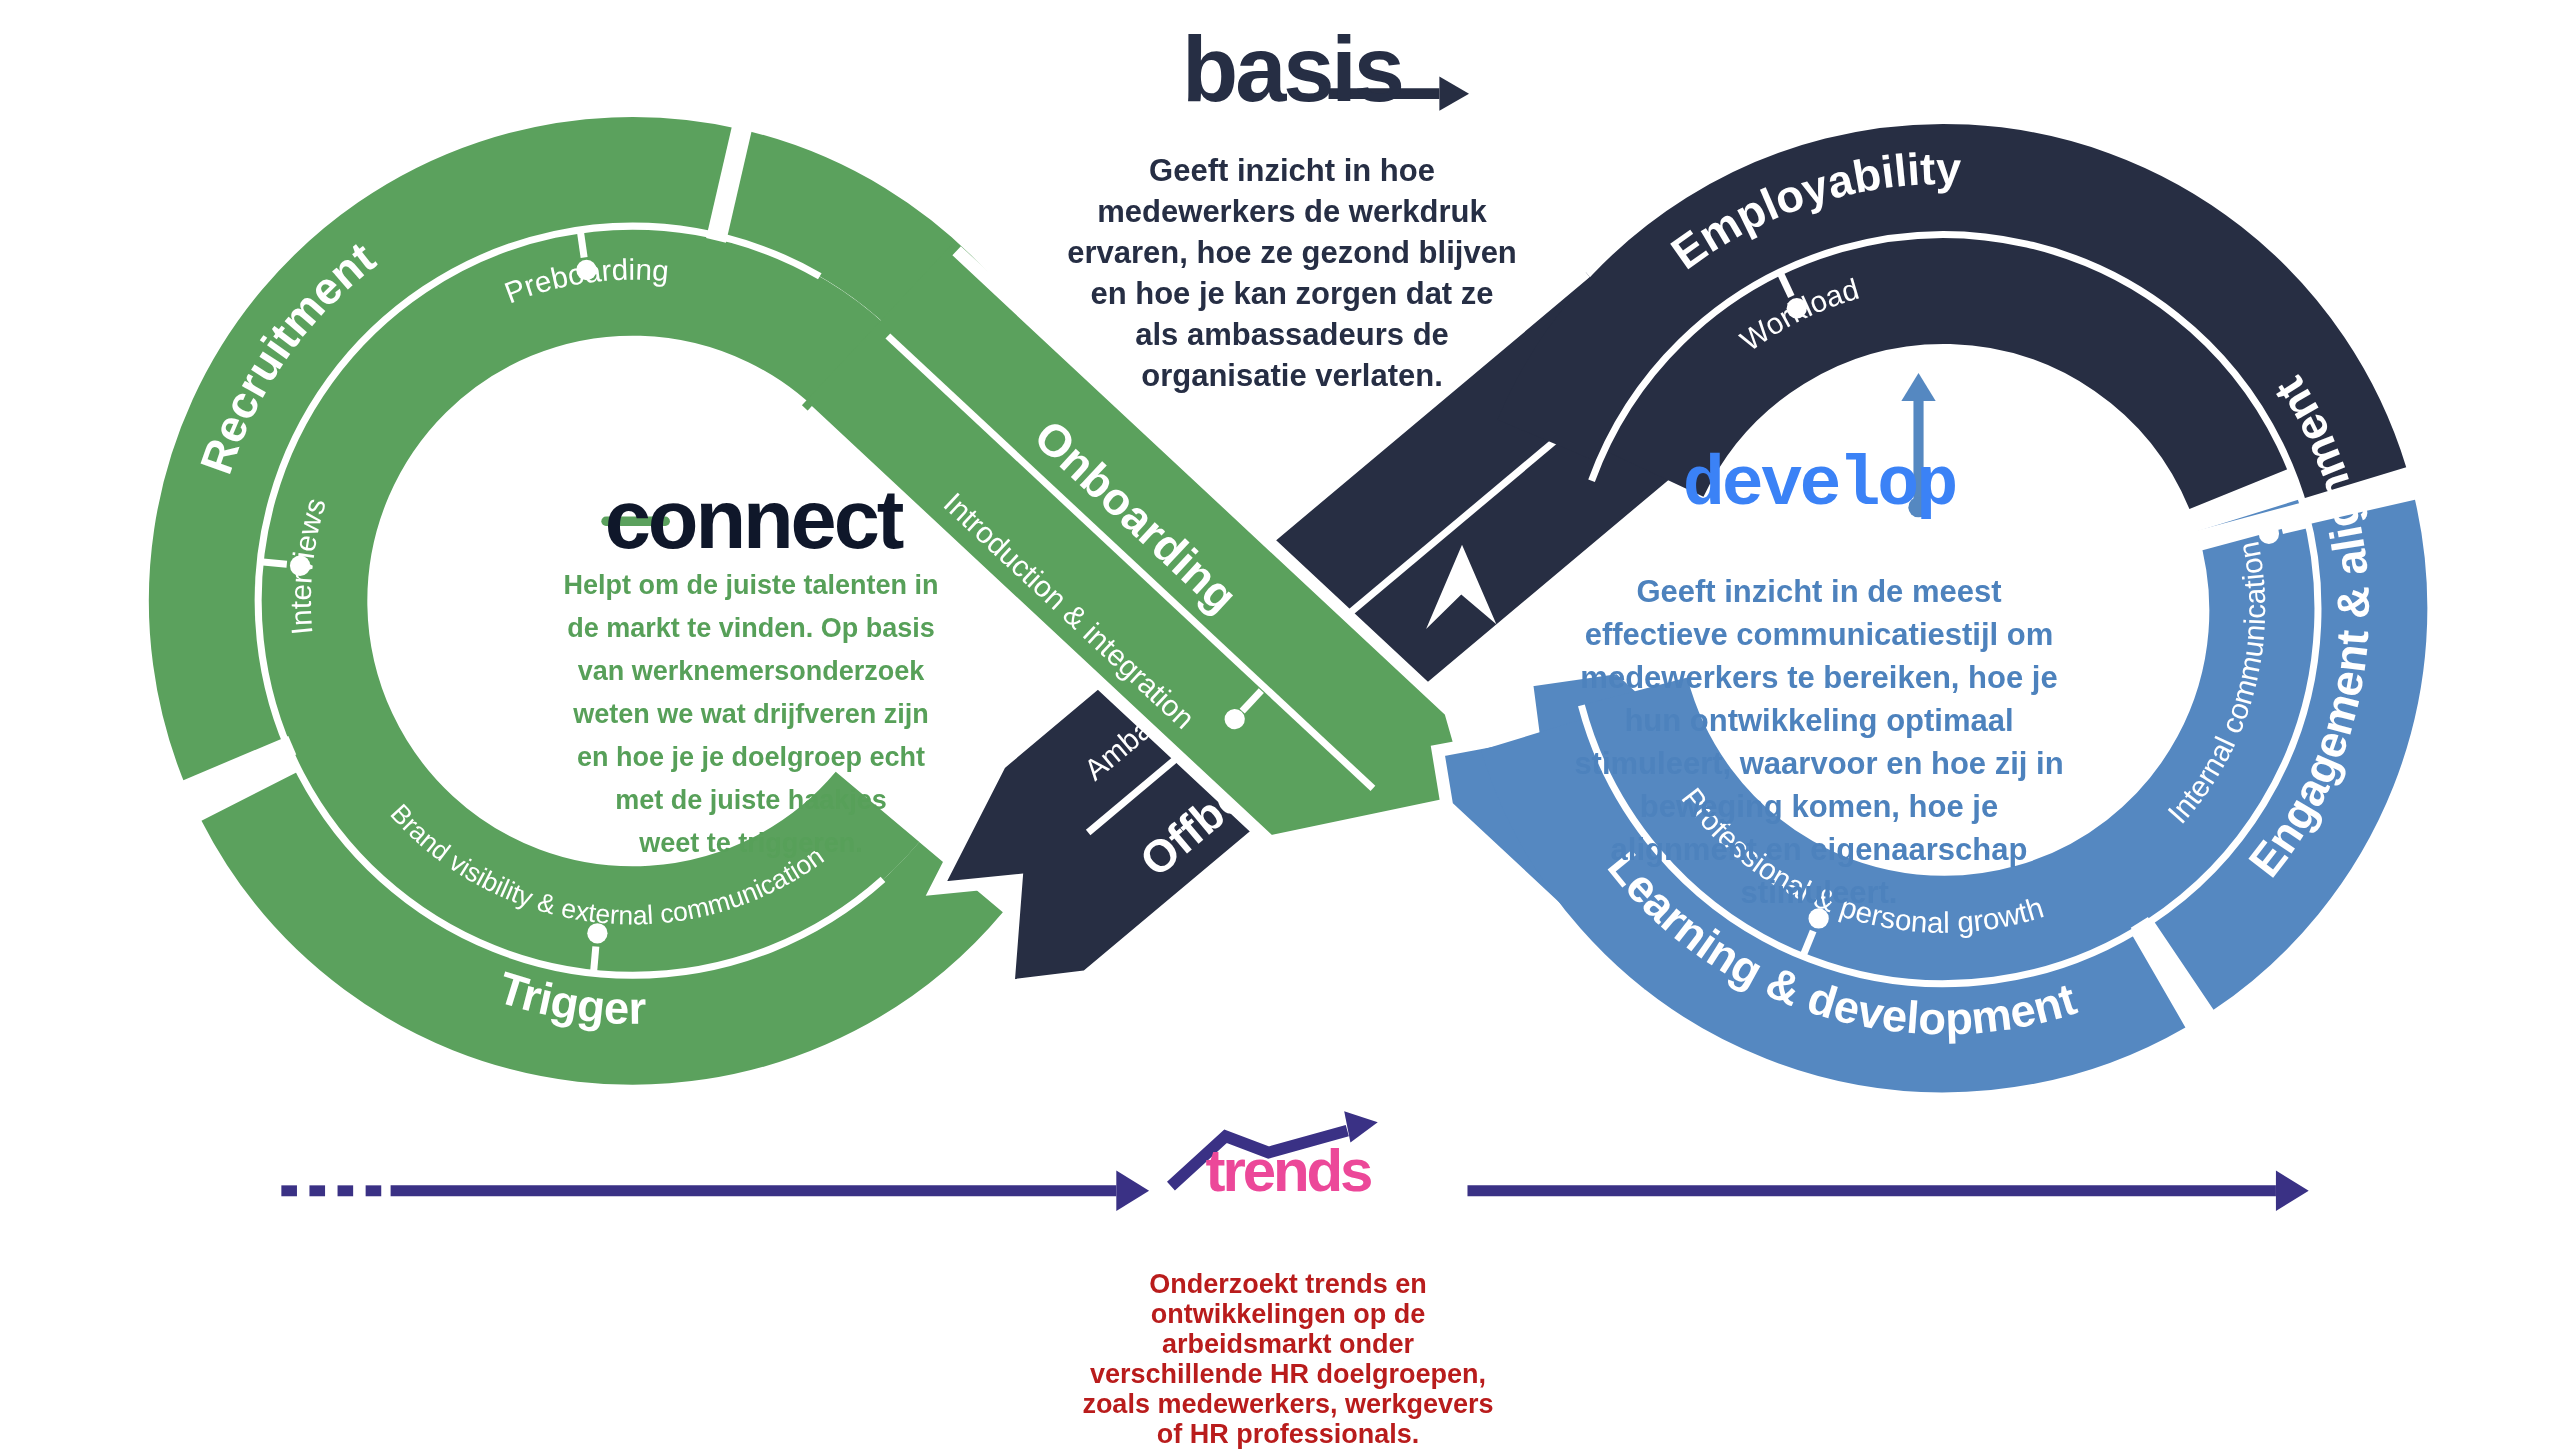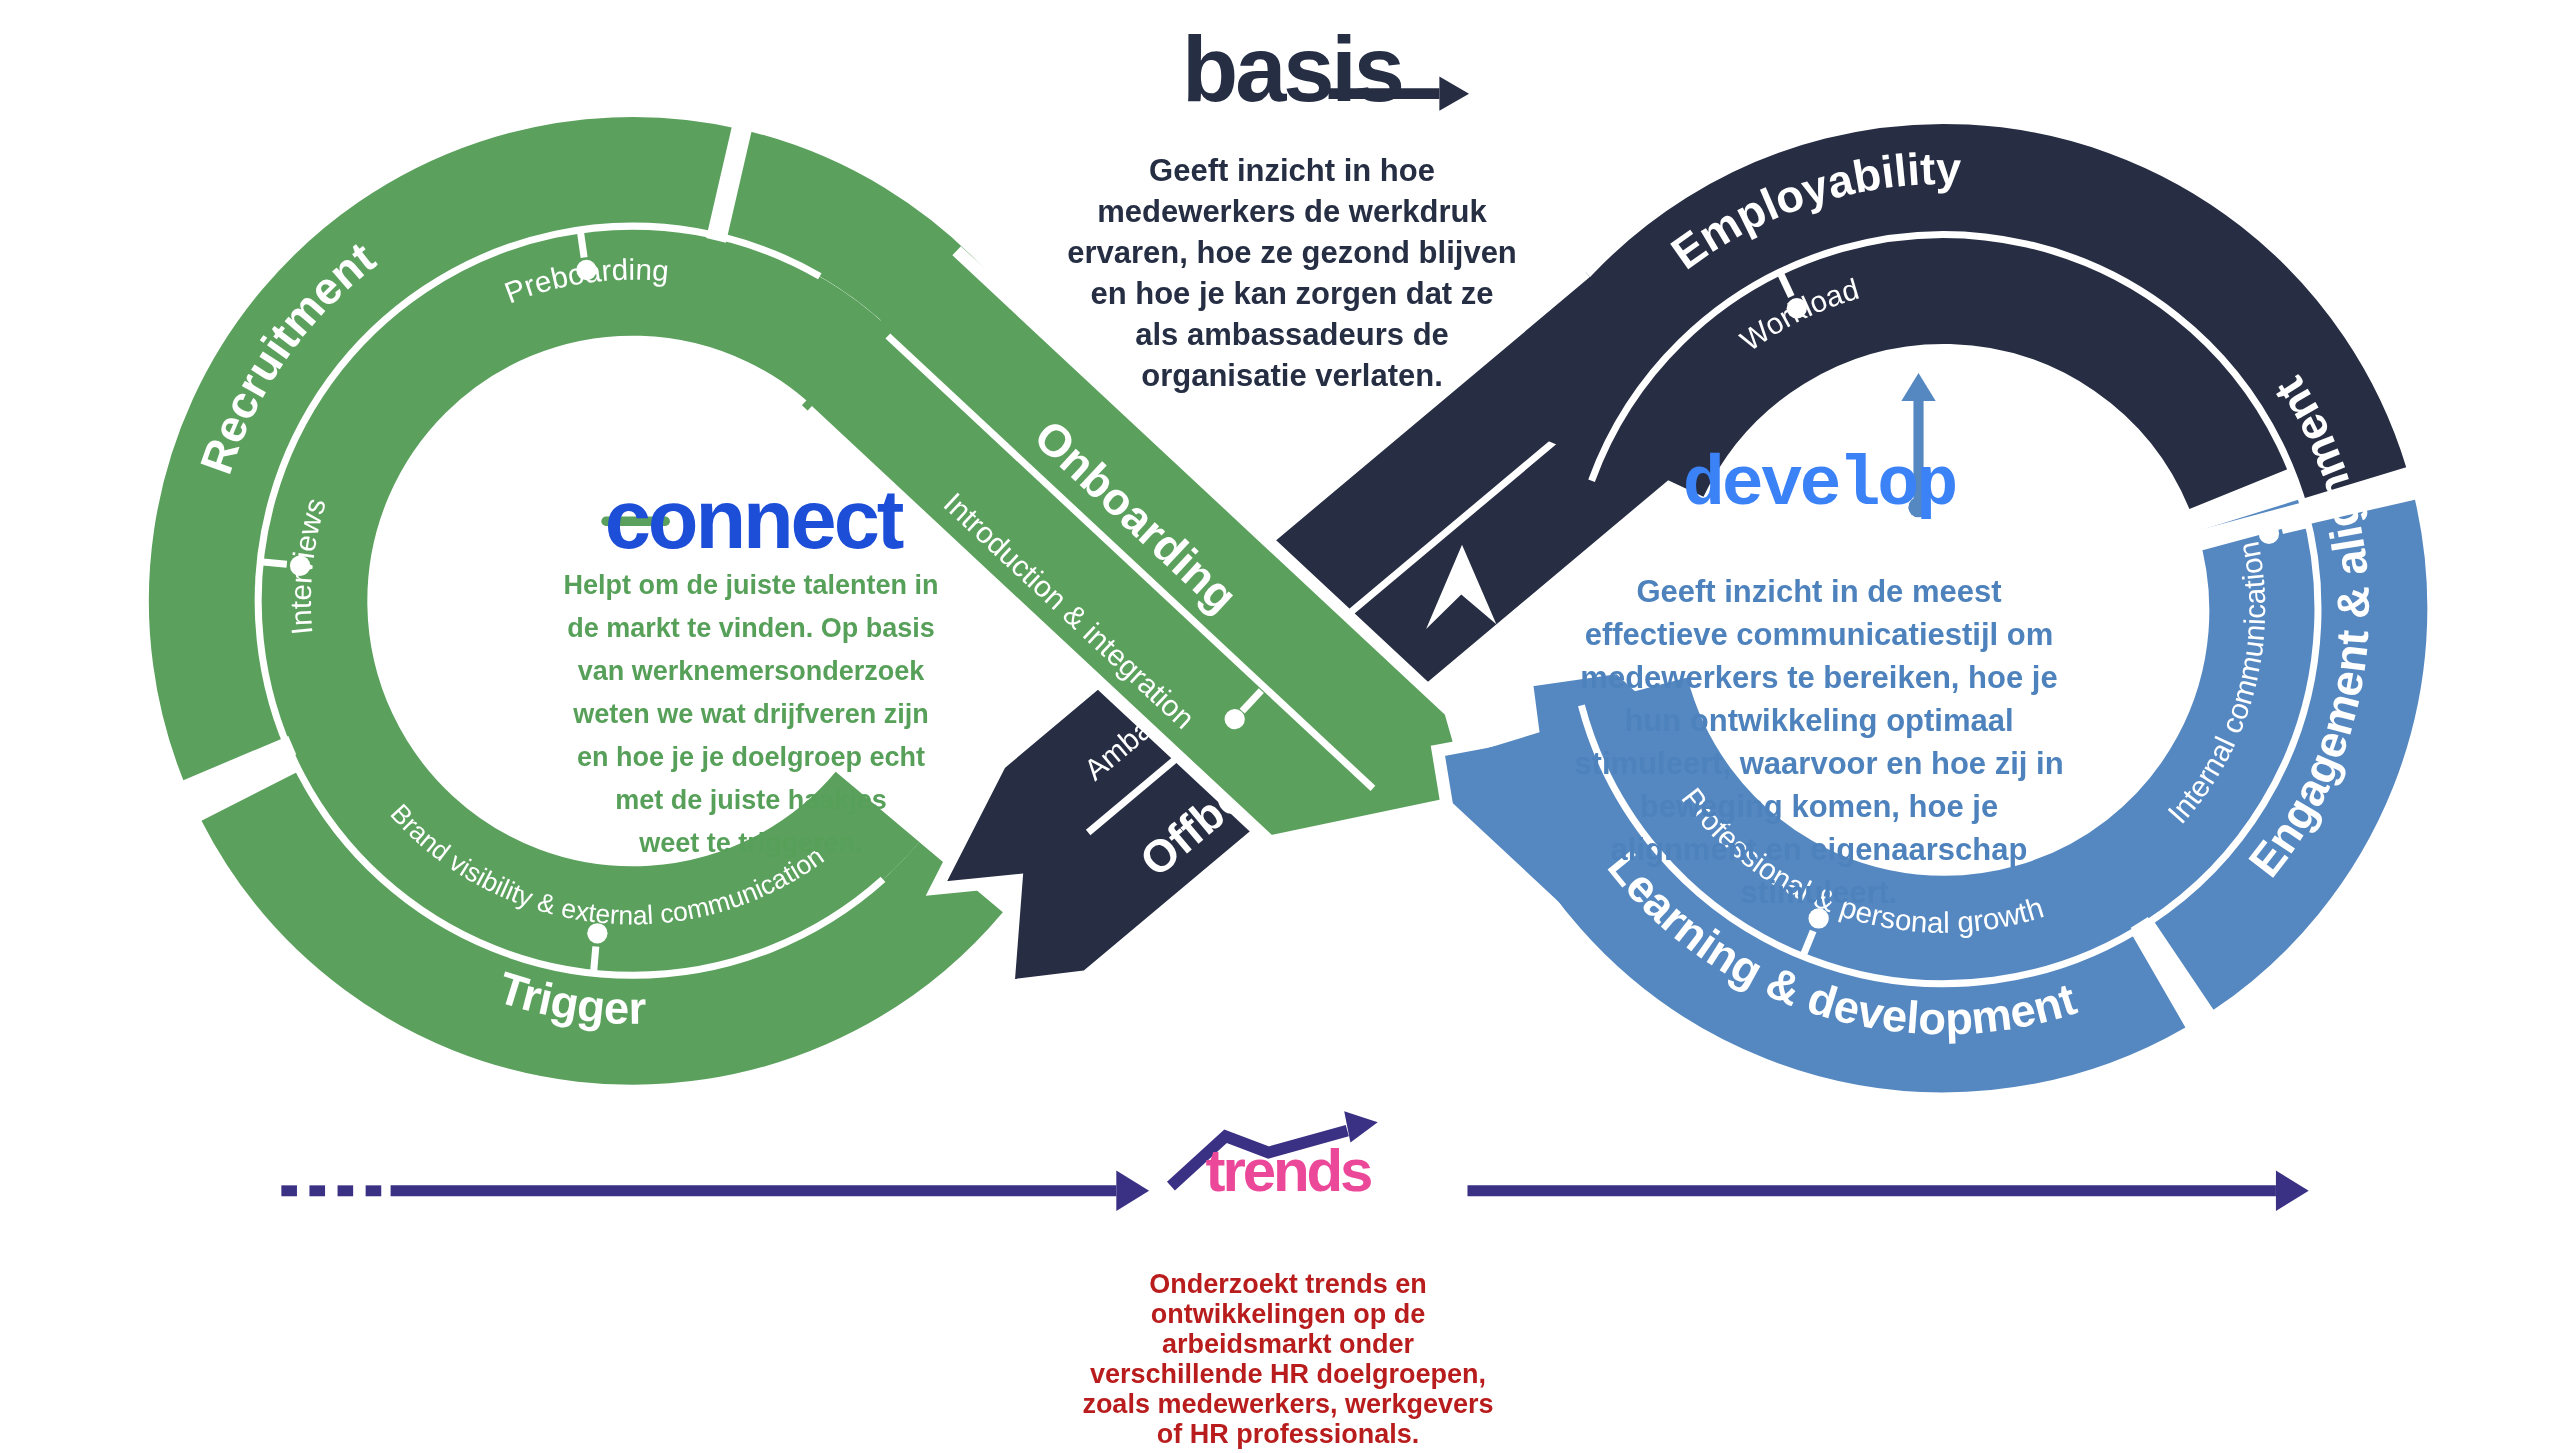--- a/index.html
+++ b/index.html
@@ -9,21 +9,21 @@
   svg{position:absolute;left:0;top:0;}
   svg text{font-family:"Liberation Sans","DejaVu Sans",sans-serif;}
   .arc-label-big{font-size:58px;font-weight:700;fill:#ffffff;}
   .arc-label-small{font-size:38px;font-weight:400;fill:#ffffff;}
   .arc-label-tiny{font-size:34px;font-weight:400;fill:#ffffff;}
   .band-label-big{font-size:58px;font-weight:700;fill:#ffffff;text-anchor:middle;}
   .band-label-small{font-size:38px;font-weight:400;fill:#ffffff;text-anchor:middle;}
   .block{position:absolute;transform:translateX(-50%);text-align:center;}
   .wordmark{font-weight:700;letter-spacing:-3.1px;line-height:1;}
   .wm-switch{font-size:92px;color:#262e44;}
-  .wm-connect{font-size:83px;color:#1d4ed8;}
+  .wm-connect{font-size:83px;color:#0f172a;}
   .wm-develop{font-size:70px;color:#3b82f6;font-family:Liberation Mono, monospace;}
   .wm-trends{font-size:60px;color:#ec4899;}
   .desc{position:absolute;transform:translateX(-50%);text-align:center;
         white-space:pre-line;font-weight:600;}
   .desc-switch{font-size:31px;line-height:41px;color:#262e44;width:593px;}
   .desc-connect{font-size:27px;line-height:43px;color:#57a059;width:562px;}
   .desc-develop{font-size:31px;line-height:43px;color:#4d82bd;width:593px;}
   .desc-trends{font-size:27px;line-height:30px;color:#b91c1c;width:531px;}
 </style>
 </head>

